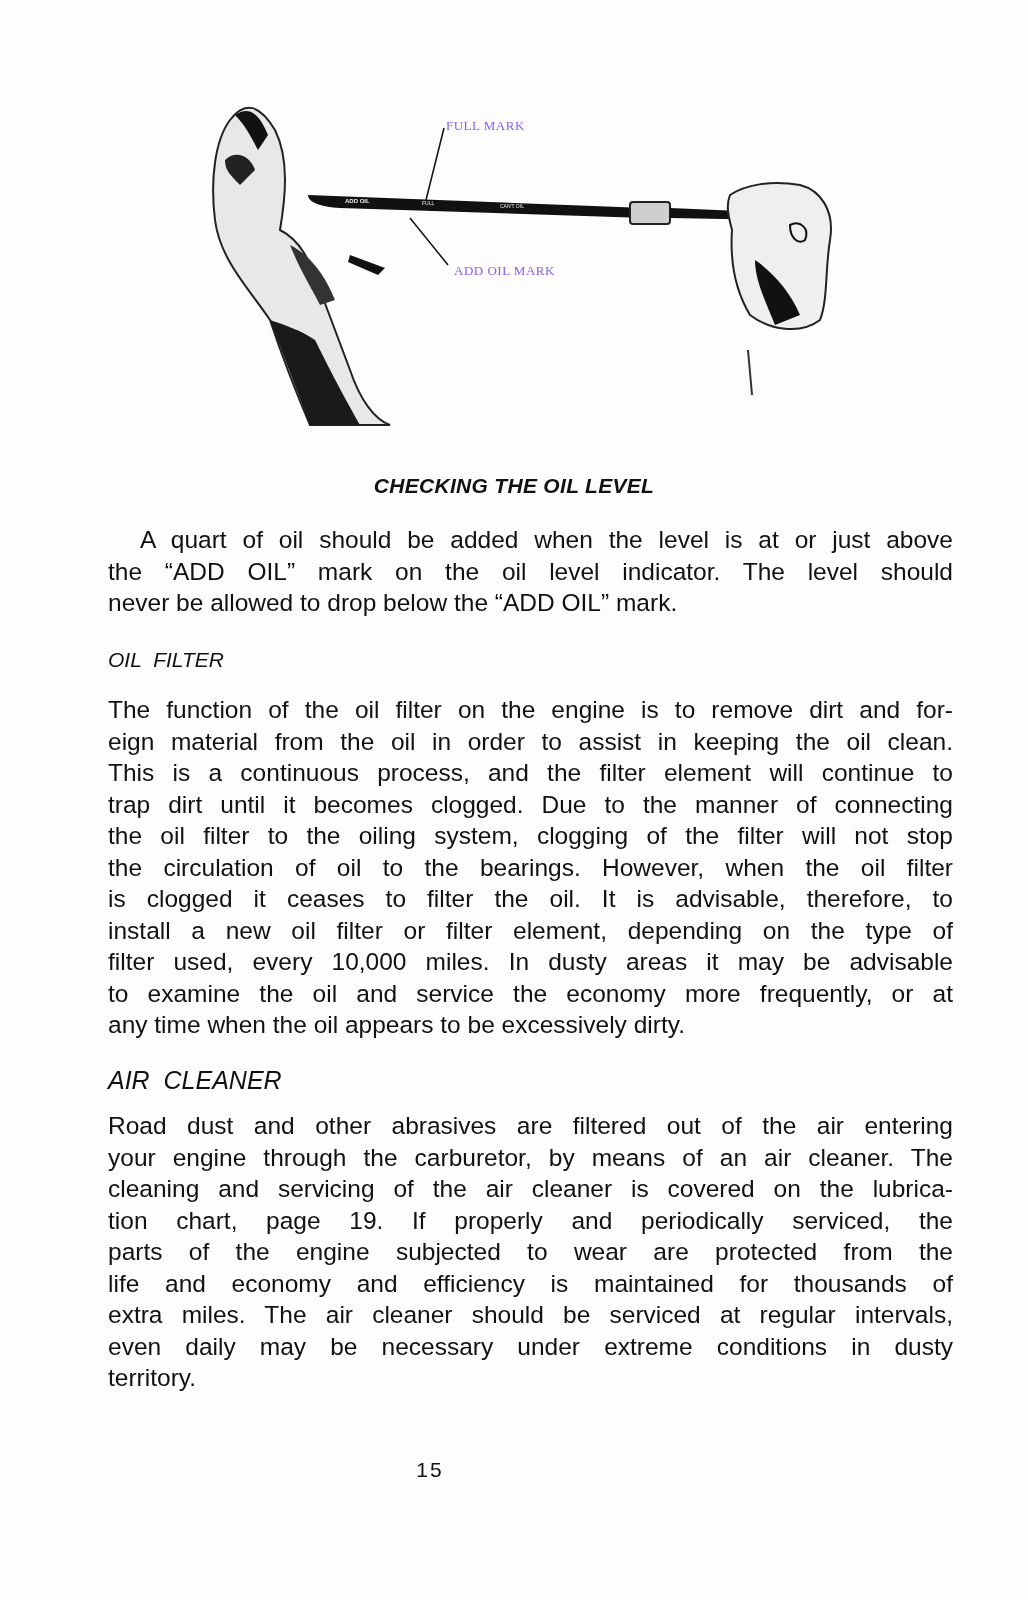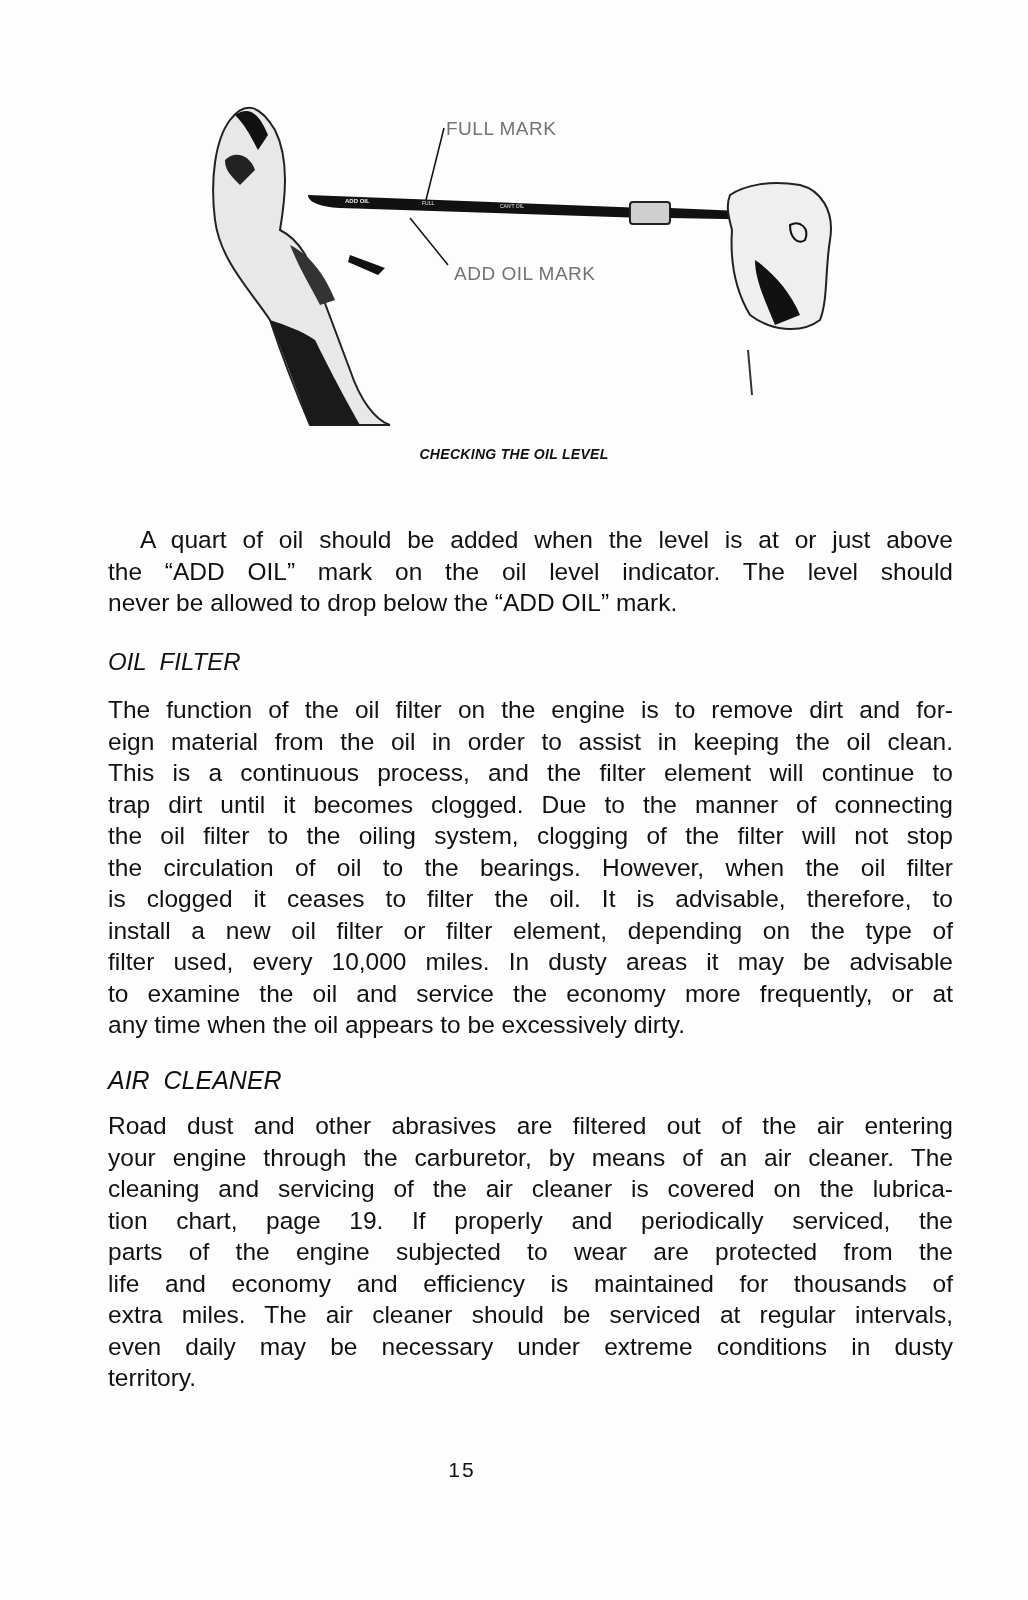--- a/index.html
+++ b/index.html
@@ -8,44 +8,44 @@
     background: #fdfdfd;
     font-family: "Liberation Sans", "DejaVu Sans", sans-serif;
     color: #111;
     position: relative;
     overflow: hidden;
   }
   .figure {
     position: absolute; left: 200px; top: 90px; width: 650px; height: 340px;
   }
   .callout {
-    position: absolute; font-size: 19px; letter-spacing: 0.5px; color: #737373;
-    font-family: Liberation Sans, sans-serif;
+    position: absolute; font-size: 13px; letter-spacing: 0.5px; color: #8b5cf6;
+    font-family: Liberation Serif, serif;
   }
   .caption {
-    position: absolute; left: 0; width: 1028px; top: 446px;
+    position: absolute; left: 0; width: 1028px; top: 474px;
     text-align: center; font-weight: bold; font-style: italic;
-    font-size: 14px; letter-spacing: 0.3px;
+    font-size: 21px; letter-spacing: 0.3px;
   }
   .para {
     position: absolute; left: 108px; width: 845px;
     font-size: 24.5px; line-height: 31.5px;
     text-align: justify;
   }
   .para .line { display: block; text-align: justify; text-align-last: justify; white-space: nowrap; }
   .para .line.last { text-align-last: left; }
   .indent { padding-left: 32px; }
   .heading {
     position: absolute; left: 108px; font-style: italic; font-weight: normal;
   }
-  .h-oil { top: 648px; font-size: 24px; }
+  .h-oil { top: 648px; font-size: 21px; }
   .h-air { top: 1066px; font-size: 25px; }
   .page-number {
     position: absolute; left: 0; width: 860px; top: 1458px;
-    text-align: center; font-size: 21px; letter-spacing: 2px; margin-left: 32px;
+    text-align: center; font-size: 21px; letter-spacing: 2px;
   }
 </style>
 </head>
 <body>
 
 <div class="figure">
   <svg width="650" height="340" viewBox="0 0 650 340">
 
     <path d="M30 30 C45 10, 60 15, 75 40 C90 70, 85 110, 80 140 C100 150, 110 170, 120 200 L150 280 C160 310, 175 330, 190 335 L110 335 C95 300, 80 260, 70 230 C50 200, 20 170, 15 130 C10 90, 15 50, 30 30 Z" fill="#e8e8e8" stroke="#222" stroke-width="2"></path>
     <path d="M70 230 L110 335 L160 335 C140 300, 125 270, 115 250 C100 240, 85 235, 70 230 Z" fill="#1a1a1a"></path>

